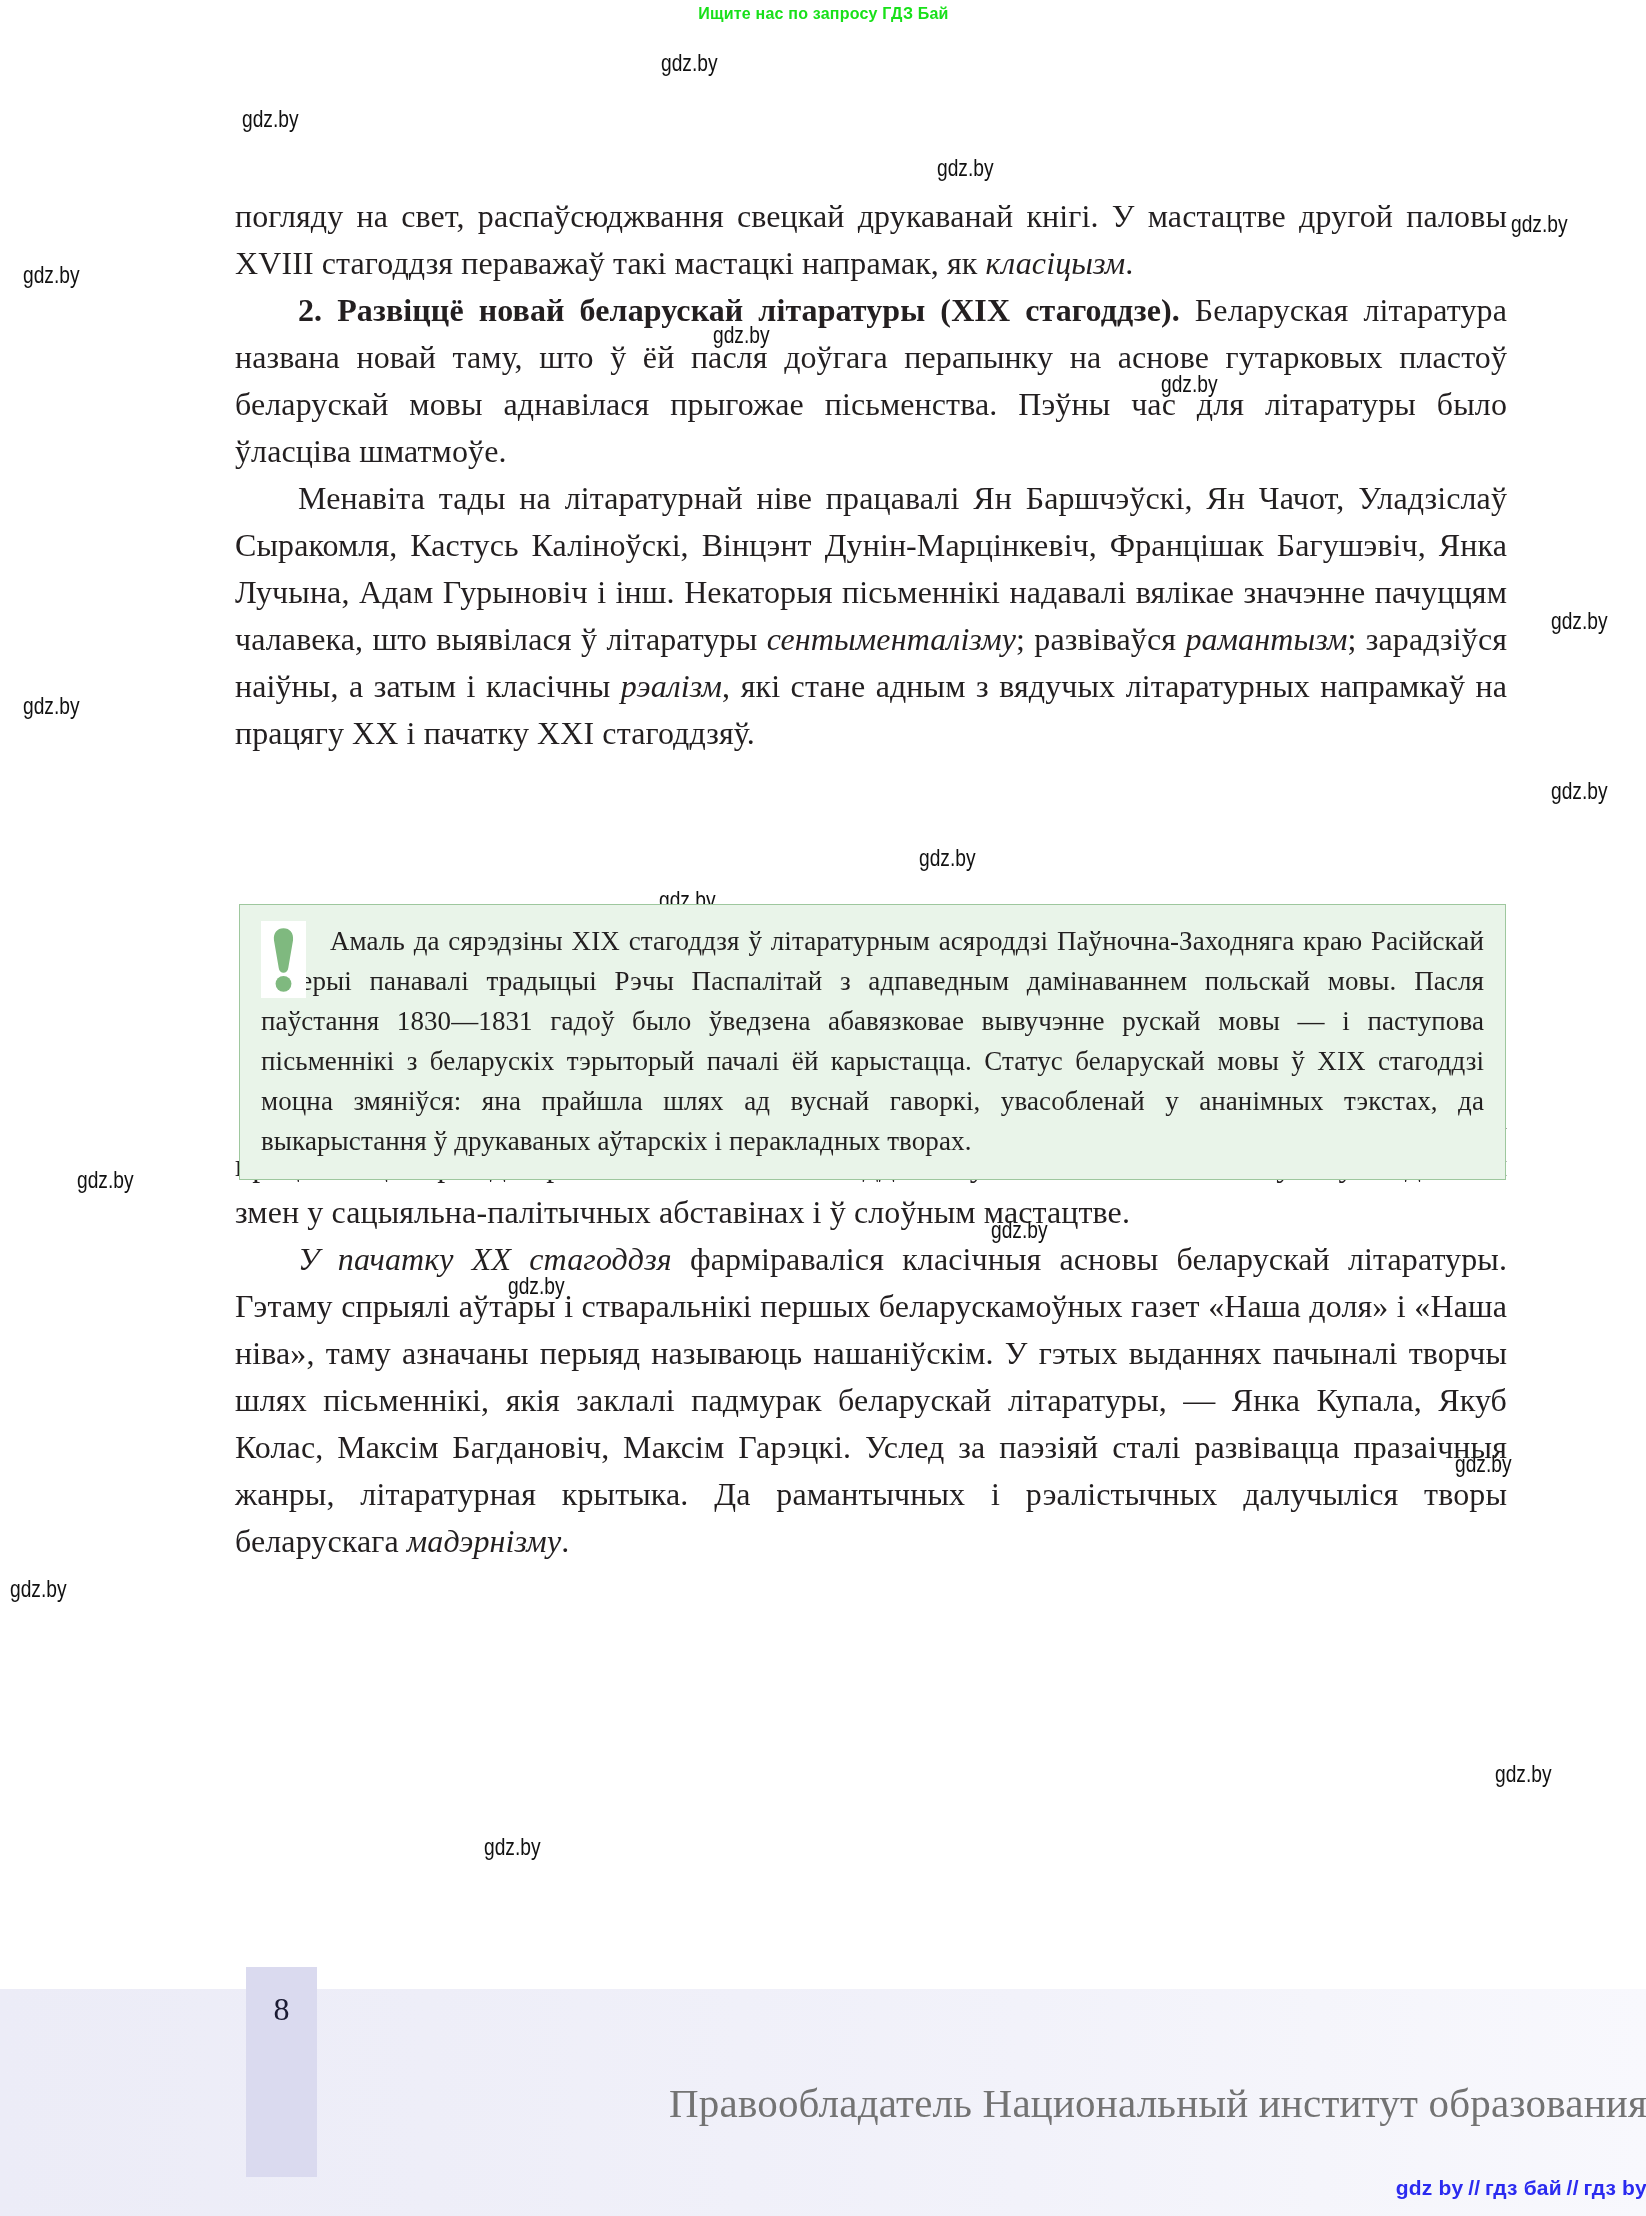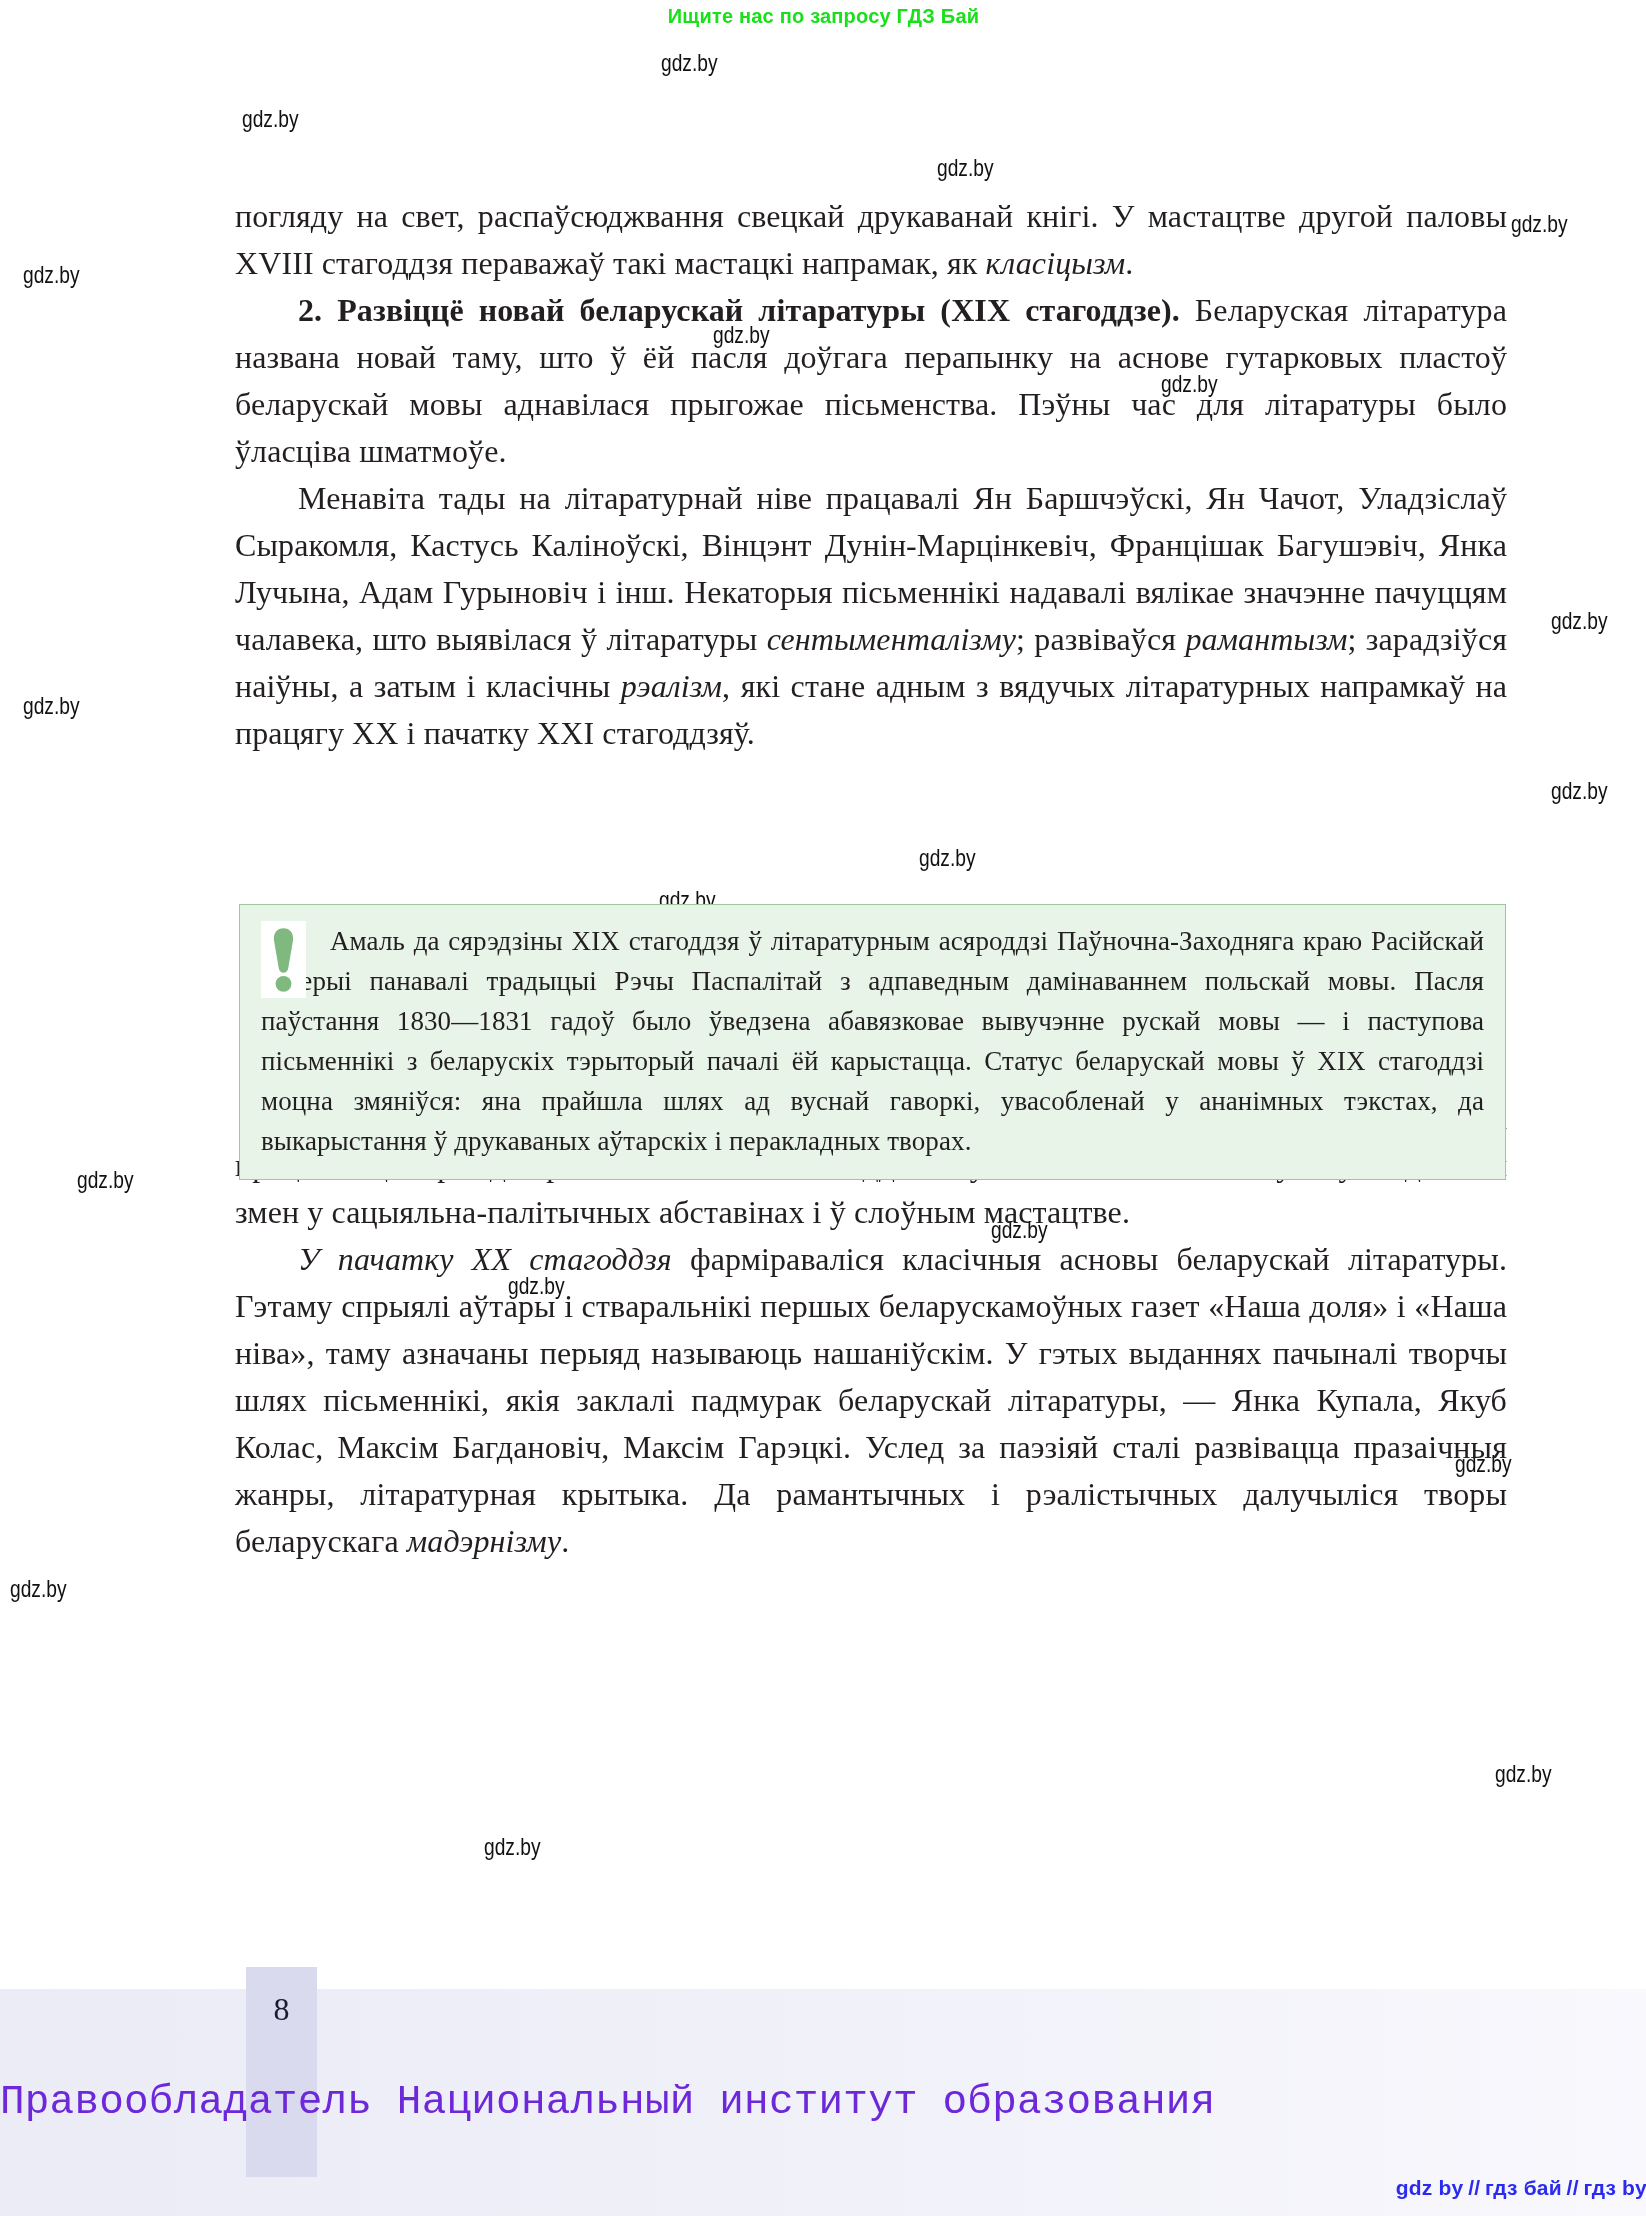--- a/index.html
+++ b/index.html
@@ -17,21 +17,21 @@
 
   
   #promo-banner {
     position: absolute;
     top: 4.8px;
     left: 0;
     width: 1647px;
     text-align: center;
     color: #18e019;
     font-family: "Liberation Sans", sans-serif;
-    font-size: 20px;
+    font-size: 16px;
     font-weight: bold;
     letter-spacing: 0.2px;
     white-space: nowrap;
   }
 
   
   .wm {
     position: absolute;
     color: #111111;
     font-family: "Liberation Sans", sans-serif;
@@ -123,24 +123,24 @@
     text-align: center;
     font-size: 32px;
     color: #1b1b33;
     font-family: "Liberation Serif", serif;
   }
   #copyright-watermark {
     position: absolute;
     left: 0;
     top: 2079px;
     width: 1647px;
-    text-align: left;
-    font-family: Liberation Mono, monospace;
+    text-align: right;
+    font-family: Liberation Serif, serif;
     font-size: 41px;
-    color: #6d28d9;
+    color: #737373;
     white-space: nowrap;
     letter-spacing: 0.2px;
   }
   #bottom-links {
     position: absolute;
     left: 0;
     top: 2176px;
     width: 1647px;
     text-align: right;
     font-family: "Liberation Sans", sans-serif;

